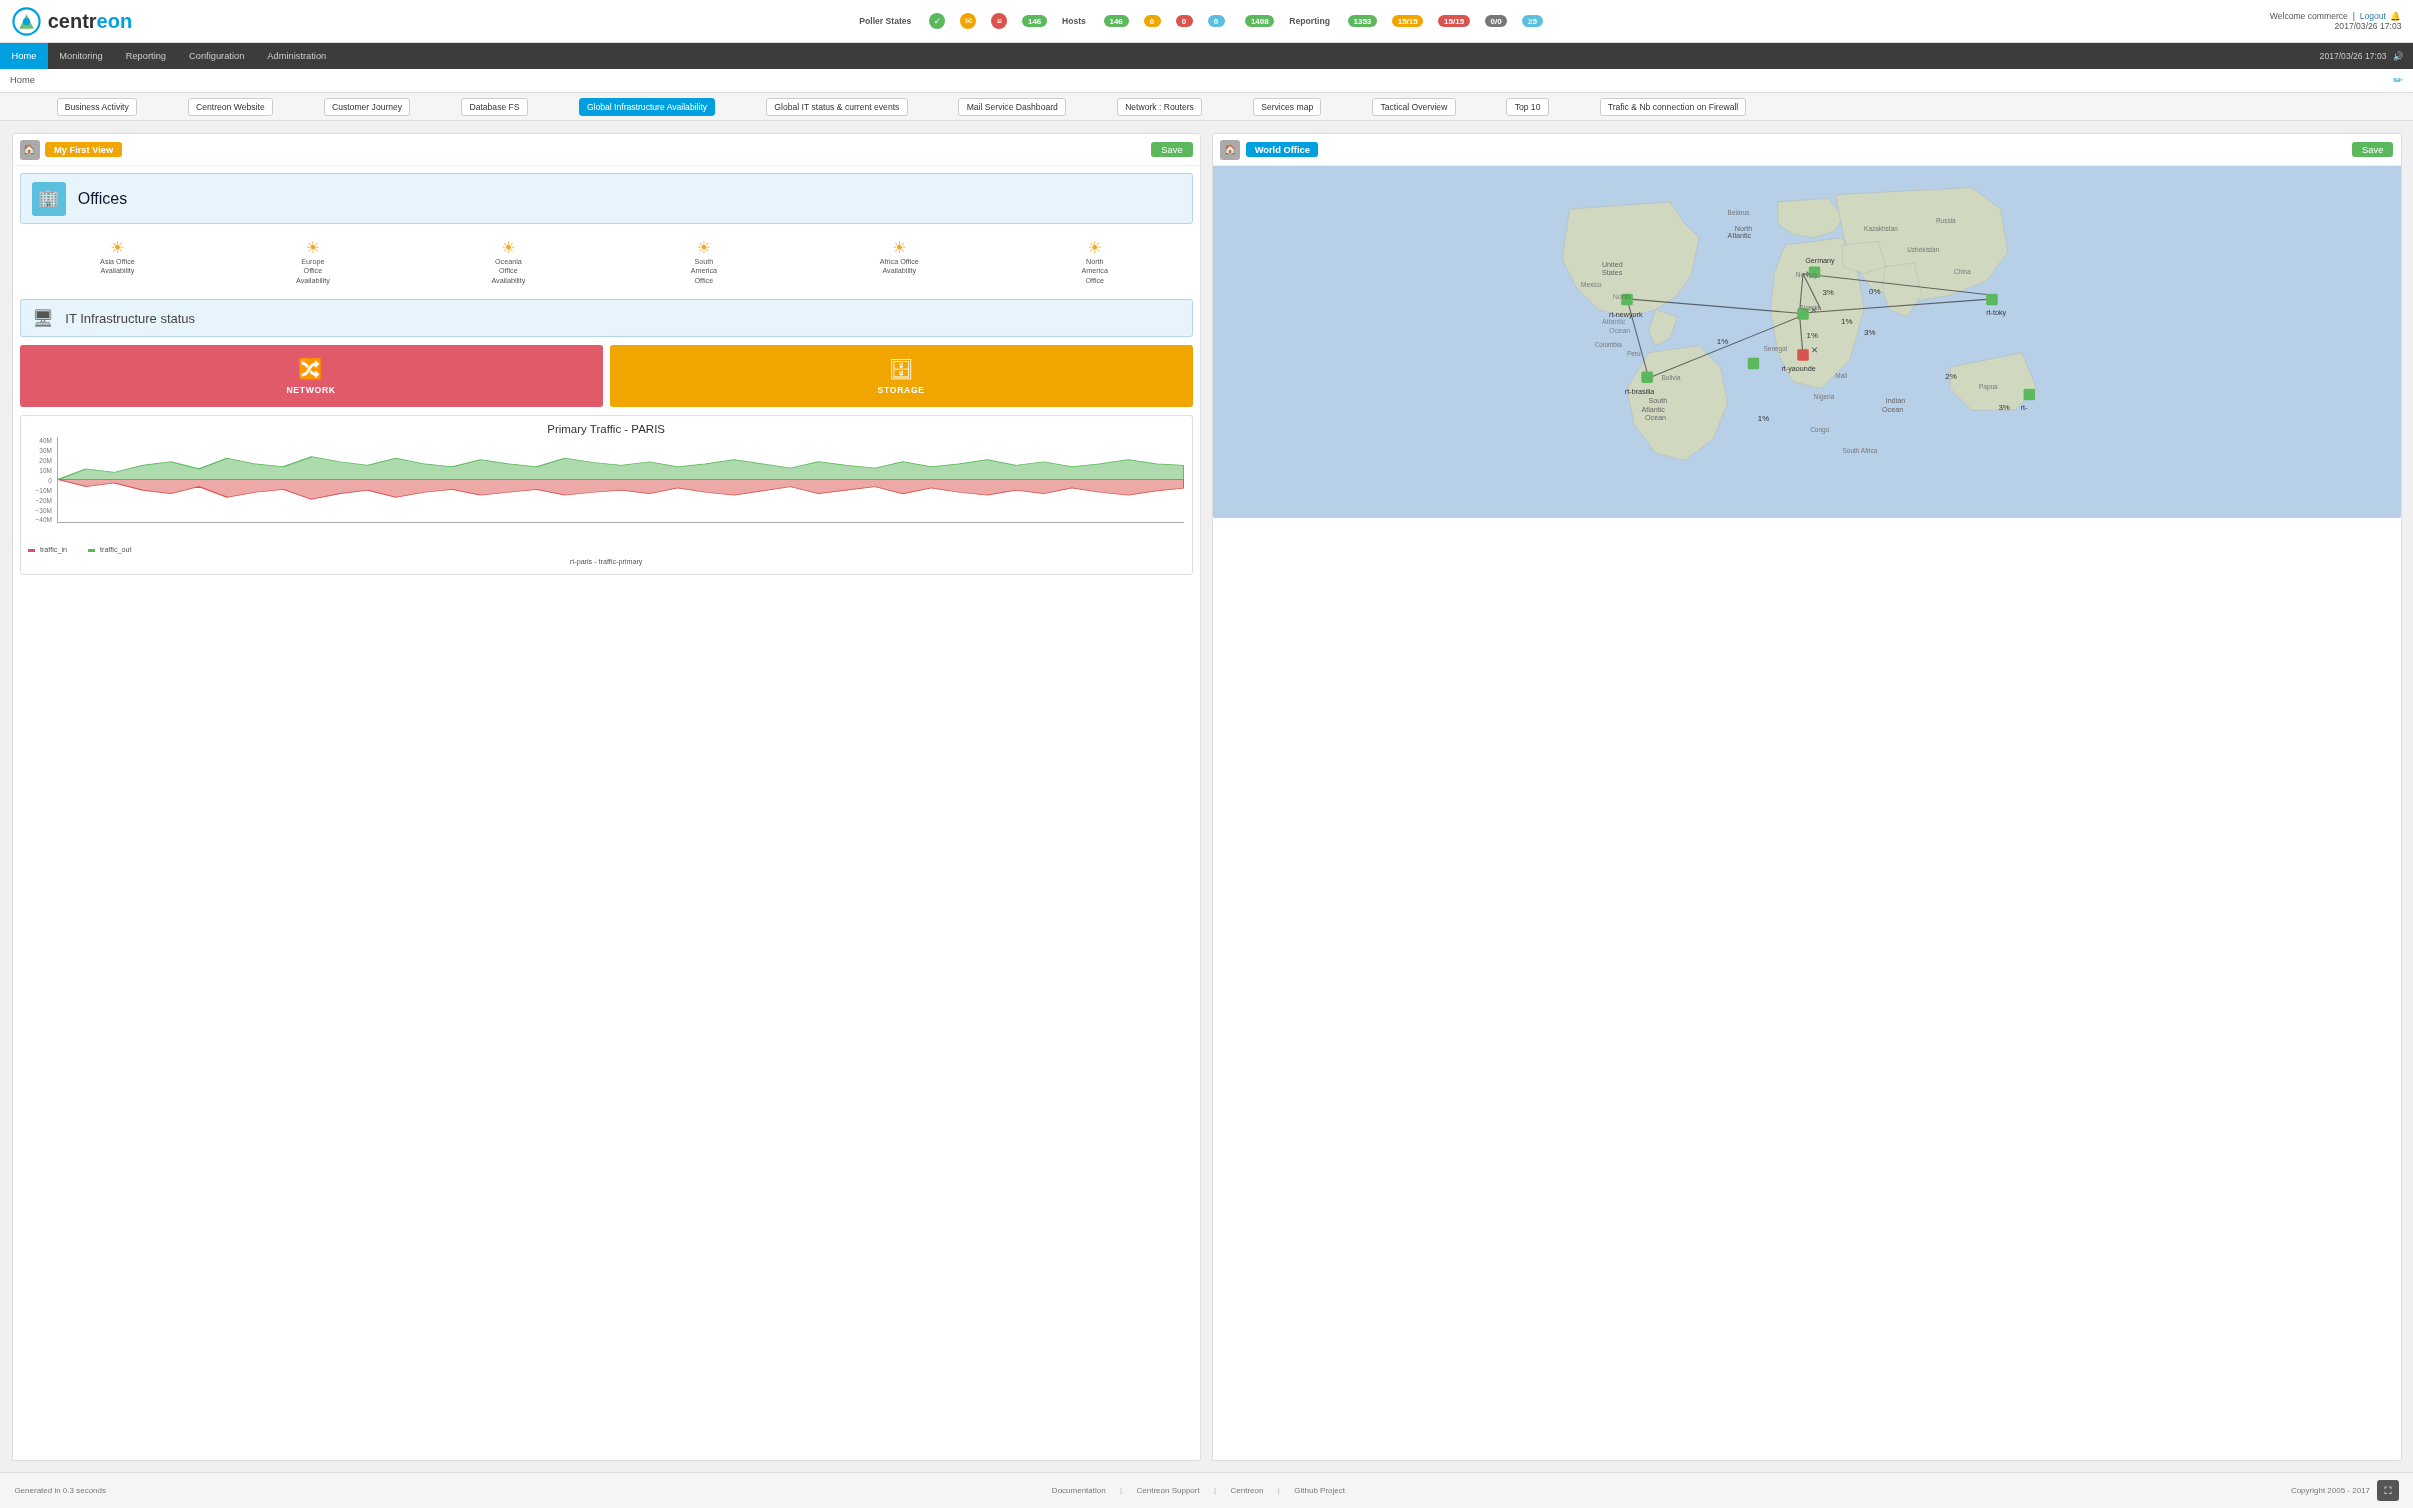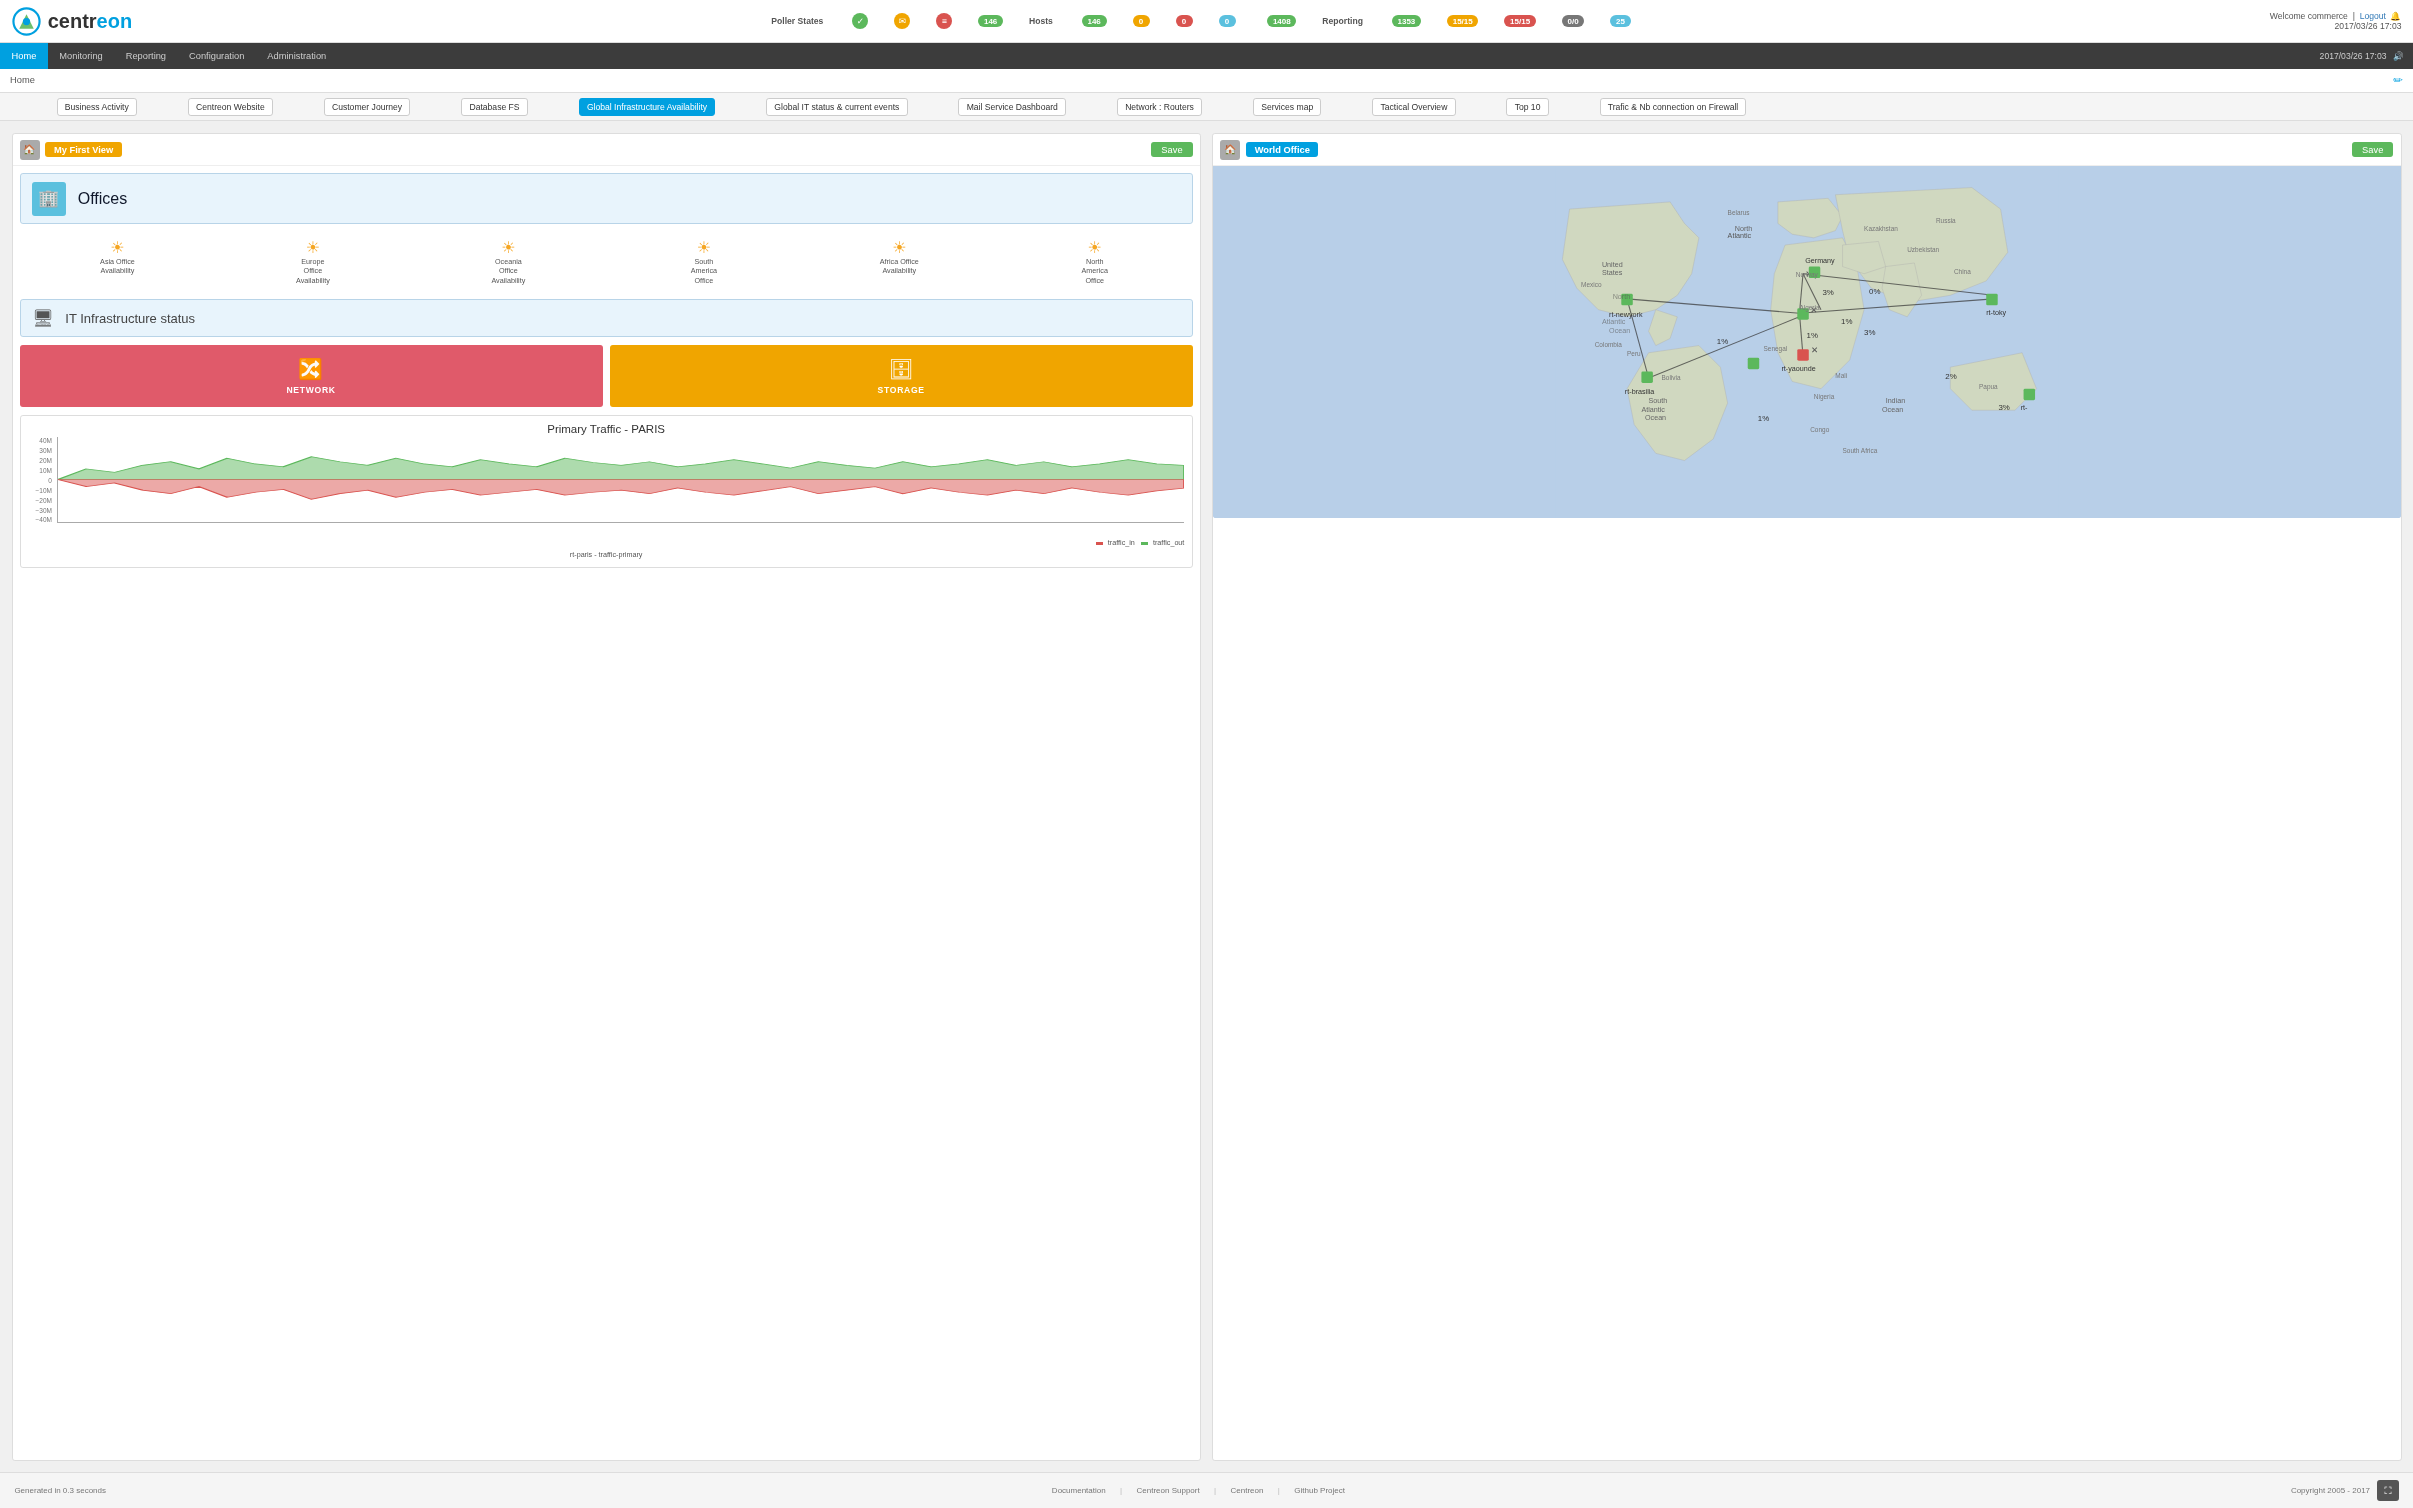--- a/index.html
+++ b/index.html
@@ -14,21 +14,21 @@
       padding: 5.7px 11.5px;
       border-bottom: 0.7px solid #ddd;
       height: 43px;
     }
     .logo-area { display: flex; align-items: center; gap: 7.2px; }
     .logo-icon { width: 29px; height: 29px; }
     .logo-text { font-size: 20px; font-weight: bold; color: #333; }
     .logo-text span.cent { color: #333; }
     .logo-text span.reon { color: #00a0e0; }
 
-    .poller-area { display: flex; align-items: center; gap: 26px; font-size: 8.6px; }
+    .poller-area { display: flex; align-items: center; gap: 15px; font-size: 8.6px; }
     .poller-label { color: #555; font-weight: bold; margin-right: 2.9px; }
     .badge {
       display: inline-flex; align-items: center; justify-content: center;
       border-radius: 7.2px; padding: 1.4px 5.7px; font-size: 8px; font-weight: bold; color: #fff;
       min-width: 17px;
     }
     .badge-green { background: #5cb85c; }
     .badge-orange { background: #f0a500; }
     .badge-red { background: #d9534f; }
     .badge-blue { background: #5bc0de; }
@@ -224,21 +224,21 @@
 
     
     .traffic-block {
       border: 0.7px solid #ddd;
       border-radius: 2.9px;
       padding: 7.2px;
     }
     .traffic-title { font-size: 11.5px; color: #333; text-align: center; margin-bottom: 2px; }
     .chart-area { position: relative; height: 86px; border-left: 0.7px solid #aaa; border-bottom: 0.7px solid #aaa; overflow: hidden; background: #fff; }
     .chart-svg { width: 100%; height: 100%; }
-    .chart-legend { display: flex; justify-content: flex-end; gap: 6px; margin-top: 15px; font-size: 7.2px; color: #555; }
+    .chart-legend { display: flex; justify-content: flex-start; gap: 21px; margin-top: 22px; font-size: 7.2px; color: #555; }
     .legend-dot { display: inline-block; width: 7.2px; height: 2.9px; margin-right: 2.9px; vertical-align: middle; }
     .chart-footer { text-align: center; font-size: 7.2px; color: #555; margin-top: 2.9px; }
     .chart-wrapper { position: relative; padding-left: 29px; }
     .y-labels { position: absolute; left: 0; top: 0; height: 100%; display: flex; flex-direction: column; justify-content: space-between; font-size: 6.5px; color: #777; width: 27px; text-align: right; padding-right: 2.9px; padding-top: 0; }
 
     
     .map-panel { flex: 1; }
     .map-area {
       position: relative;
       height: 352px;

